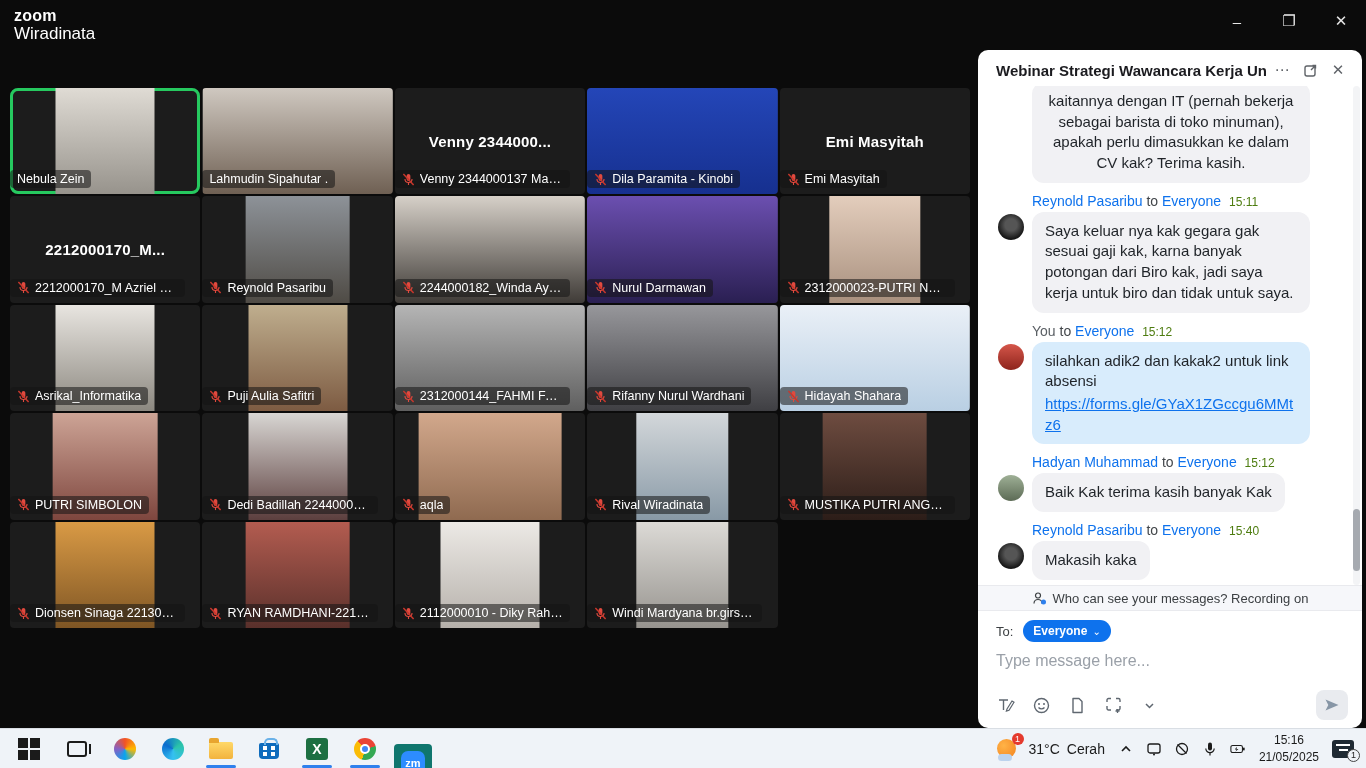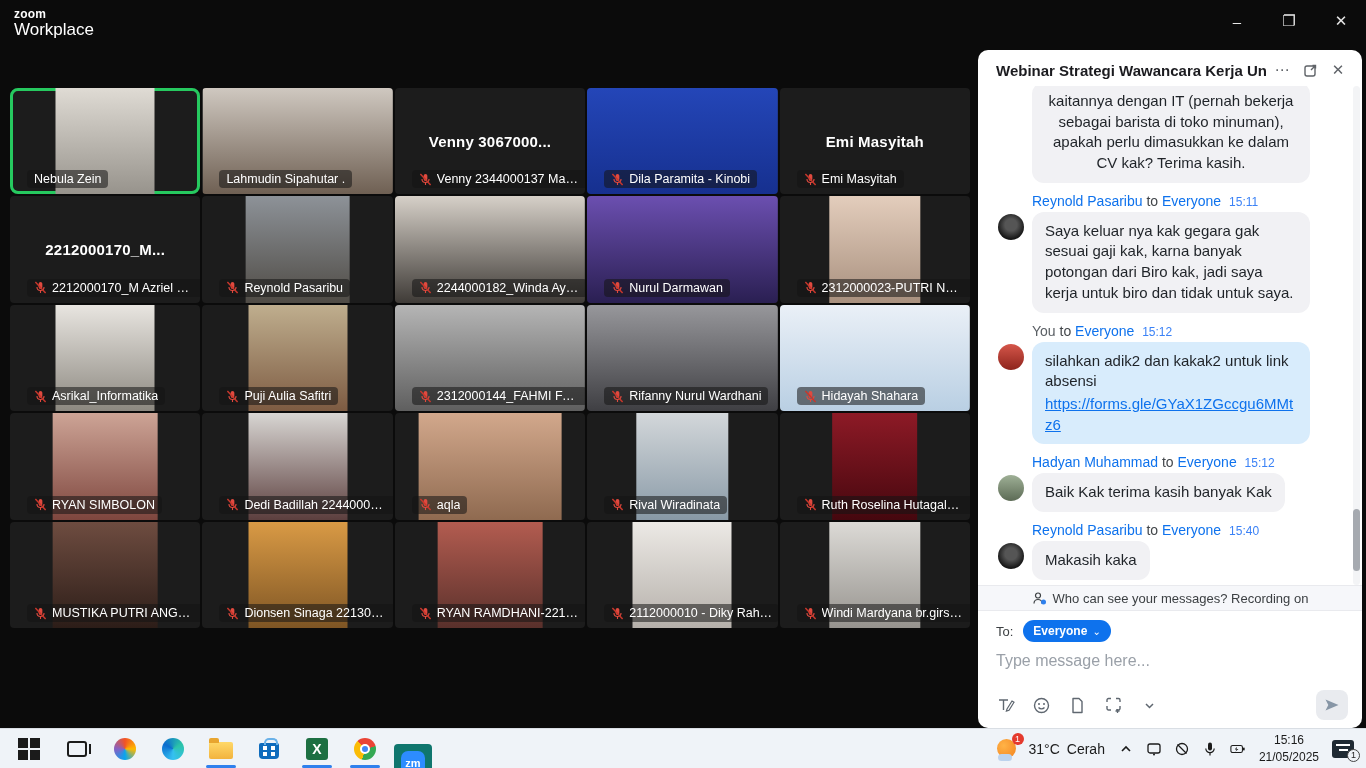--- a/index.html
+++ b/index.html
@@ -3,53 +3,53 @@
 <meta charset="utf-8">
 <style>
   * { margin:0; padding:0; box-sizing:border-box; }
   html,body { width:1366px; height:768px; background:#000; overflow:hidden;
               font-family:"Liberation Sans","DejaVu Sans",sans-serif; }
   .app { position:relative; width:1366px; height:768px; background:#0b0b0b; }
 
   
   .topbar { position:absolute; top:0; left:0; width:100%; height:48px; background:#0b0b0b; }
   .brand { position:absolute; left:14px; top:8px; color:#fff; line-height:1.05; }
-  .brand .b1 { font-size:12px; font-weight:700; letter-spacing:.2px; }
+  .brand .b1 { font-size:16px; font-weight:700; letter-spacing:.2px; }
   .brand .b2 { font-size:17px; font-weight:500; }
   .winctl { position:absolute; right:14px; top:10px; display:flex; gap:30px; }
   .winctl .wc { width:22px; height:22px; display:flex; align-items:center; justify-content:center; color:#e8e8e8; font-size:15px; cursor:default; }
 
   
   .video-grid { position:absolute; left:10px; top:88px; width:960px; height:540px;
     display:grid; grid-template-columns:repeat(5,1fr); grid-template-rows:repeat(5,1fr); gap:2px; }
   .tile { position:relative; background:#1c1c1c; overflow:hidden; border-radius:4px; }
   .tile.active { outline:3px solid #26c95f; outline-offset:-3px; border-radius:8px; }
   .tile-video { position:absolute; top:0; bottom:0; left:50%; transform:translateX(-50%); width:100%; }
   .tile-center-name { position:absolute; inset:0; display:flex; align-items:center; justify-content:center;
     color:#fff; font-size:15px; font-weight:700; letter-spacing:.2px; }
-  .tile-label { position:absolute; left:17px; bottom:6px; max-width:92%; display:flex; align-items:center; gap:5px;
+  .tile-label { position:absolute; left:0; bottom:6px; max-width:92%; display:flex; align-items:center; gap:5px;
     background:rgba(20,20,20,.55); border-radius:4px; padding:2px 7px; }
   .tile-label-text { color:#fff; font-size:12.5px; white-space:nowrap; overflow:hidden; text-overflow:ellipsis; }
   .muted-mic { width:13px; height:13px; flex:0 0 auto; }
 
   
   .chat-panel { position:absolute; top:50px; right:4px; width:384px; bottom:40px; background:#fff;
     border-radius:10px; display:flex; flex-direction:column; overflow:hidden; }
   .chat-header { display:flex; align-items:center; padding:9px 12px 5px 18px; }
   .chat-title { flex:1; font-size:15px; font-weight:700; color:#1b1b1f; white-space:nowrap; overflow:hidden; }
   .chat-hicon { width:24px; height:22px; display:flex; align-items:center; justify-content:center;
     color:#5f6368; font-size:15px; margin-left:4px; cursor:default; }
 
   .messages { position:relative; flex:1; overflow:hidden; padding:2px 14px 0 20px; }
   .msg { margin-bottom:10px; }
   .msg.partial { margin-top:-6px;text-align:center; }
   .msg-header { margin-left:34px; font-size:14px; margin-bottom:3px; color:#42464a; }
   .msg-header .sender.link, .msg-header .recipient { color:#0e72ed; }
   .msg-header .sender.plain { color:#5a5f64; }
-  .msg-header .time { color:#3b82f6; font-size:12px; margin-left:4px; }
+  .msg-header .time { color:#4d7c0f; font-size:12px; margin-left:4px; }
   .msg-row { display:flex; align-items:flex-start; }
   .avatar { width:26px; height:26px; border-radius:50%; margin-right:8px; flex:0 0 auto; margin-top:2px; }
   .avatar.hidden { visibility:hidden; }
   .av-reynold { background:radial-gradient(circle at 50% 42%, #555 0 30%, #171717 70%); }
   .av-you     { background:linear-gradient(180deg,#d5564a,#8e241c); }
   .av-hadyan  { background:linear-gradient(180deg,#9fb096,#5c6b55); }
   .bubble { border-radius:12px; padding:9px 13px; font-size:15px; line-height:1.38; color:#1f2328; max-width:278px; }
   .bubble.gray { background:#f1f1f4; }
   .bubble.blue { background:#d8ecfc; }
   .msg-link { display:block; color:#0e72ed; text-decoration:underline; word-break:break-all; margin-top:2px; }
@@ -122,21 +122,21 @@
     background:#eff3f8; color:#222; font-size:9px; display:flex; align-items:center; justify-content:center; }
 </style>
 </head>
 <body>
 
 <div class="app">
 
   <div class="topbar">
     <div class="brand">
       <div class="b1">zoom</div>
-      <div class="b2">Workplace</div>
+      <div class="b2">Wiradinata</div>
     </div>
     <div class="winctl">
       <div class="wc">–</div>
       <div class="wc">❐</div>
       <div class="wc">✕</div>
     </div>
   </div>
 
   <div class="video-grid">
       <div class="tile active">
@@ -150,21 +150,21 @@
       <div class="tile">
       <div class="tile-video" style="width: 100%; background: linear-gradient(rgb(207, 200, 192), rgb(111, 96, 83));"></div>
 
       <div class="tile-label">
 
         <span class="tile-label-text">Lahmudin Sipahutar .</span>
       </div>
     </div>
       <div class="tile">
 
-      <div class="tile-center-name">Venny 3067000...</div>
+      <div class="tile-center-name">Venny 2344000...</div>
       <div class="tile-label">
         <svg class="muted-mic" viewBox="0 0 14 14">
           <rect x="5" y="1" width="4" height="7.5" rx="2" fill="#e04a3f"></rect>
           <path d="M3.2 6.5a3.8 3.8 0 0 0 7.6 0" stroke="#e04a3f" stroke-width="1.2" fill="none"></path>
           <line x1="7" y1="10.5" x2="7" y2="13" stroke="#e04a3f" stroke-width="1.2"></line>
           <line x1="1.5" y1="1" x2="12.5" y2="13" stroke="#c8372c" stroke-width="1.6"></line>
         </svg>
         <span class="tile-label-text">Venny 2344000137 Manaje...</span>
       </div>
     </div>
@@ -327,21 +327,21 @@
       <div class="tile">
       <div class="tile-video" style="width: 55%; background: linear-gradient(rgb(205, 164, 150), rgb(126, 70, 62));"></div>
 
       <div class="tile-label">
         <svg class="muted-mic" viewBox="0 0 14 14">
           <rect x="5" y="1" width="4" height="7.5" rx="2" fill="#e04a3f"></rect>
           <path d="M3.2 6.5a3.8 3.8 0 0 0 7.6 0" stroke="#e04a3f" stroke-width="1.2" fill="none"></path>
           <line x1="7" y1="10.5" x2="7" y2="13" stroke="#e04a3f" stroke-width="1.2"></line>
           <line x1="1.5" y1="1" x2="12.5" y2="13" stroke="#c8372c" stroke-width="1.6"></line>
         </svg>
-        <span class="tile-label-text">RYAN SIMBOLON</span>
+        <span class="tile-label-text">PUTRI SIMBOLON</span>
       </div>
     </div>
       <div class="tile">
       <div class="tile-video" style="width: 52%; background: linear-gradient(rgb(216, 214, 211), rgb(92, 63, 62));"></div>
 
       <div class="tile-label">
         <svg class="muted-mic" viewBox="0 0 14 14">
           <rect x="5" y="1" width="4" height="7.5" rx="2" fill="#e04a3f"></rect>
           <path d="M3.2 6.5a3.8 3.8 0 0 0 7.6 0" stroke="#e04a3f" stroke-width="1.2" fill="none"></path>
           <line x1="7" y1="10.5" x2="7" y2="13" stroke="#e04a3f" stroke-width="1.2"></line>
@@ -367,33 +367,20 @@
       <div class="tile-video" style="width: 48%; background: linear-gradient(rgb(211, 215, 218), rgb(136, 153, 166));"></div>
 
       <div class="tile-label">
         <svg class="muted-mic" viewBox="0 0 14 14">
           <rect x="5" y="1" width="4" height="7.5" rx="2" fill="#e04a3f"></rect>
           <path d="M3.2 6.5a3.8 3.8 0 0 0 7.6 0" stroke="#e04a3f" stroke-width="1.2" fill="none"></path>
           <line x1="7" y1="10.5" x2="7" y2="13" stroke="#e04a3f" stroke-width="1.2"></line>
           <line x1="1.5" y1="1" x2="12.5" y2="13" stroke="#c8372c" stroke-width="1.6"></line>
         </svg>
         <span class="tile-label-text">Rival Wiradinata</span>
-      </div>
-    </div>
-      <div class="tile">
-      <div class="tile-video" style="width: 45%; background: linear-gradient(rgb(141, 26, 38), rgb(69, 7, 14));"></div>
-
-      <div class="tile-label">
-        <svg class="muted-mic" viewBox="0 0 14 14">
-          <rect x="5" y="1" width="4" height="7.5" rx="2" fill="#e04a3f"></rect>
-          <path d="M3.2 6.5a3.8 3.8 0 0 0 7.6 0" stroke="#e04a3f" stroke-width="1.2" fill="none"></path>
-          <line x1="7" y1="10.5" x2="7" y2="13" stroke="#e04a3f" stroke-width="1.2"></line>
-          <line x1="1.5" y1="1" x2="12.5" y2="13" stroke="#c8372c" stroke-width="1.6"></line>
-        </svg>
-        <span class="tile-label-text">Ruth Roselina Hutagalung</span>
       </div>
     </div>
       <div class="tile">
       <div class="tile-video" style="width: 55%; background: linear-gradient(rgb(110, 76, 64), rgb(44, 29, 24));"></div>
 
       <div class="tile-label">
         <svg class="muted-mic" viewBox="0 0 14 14">
           <rect x="5" y="1" width="4" height="7.5" rx="2" fill="#e04a3f"></rect>
           <path d="M3.2 6.5a3.8 3.8 0 0 0 7.6 0" stroke="#e04a3f" stroke-width="1.2" fill="none"></path>
           <line x1="7" y1="10.5" x2="7" y2="13" stroke="#e04a3f" stroke-width="1.2"></line>

